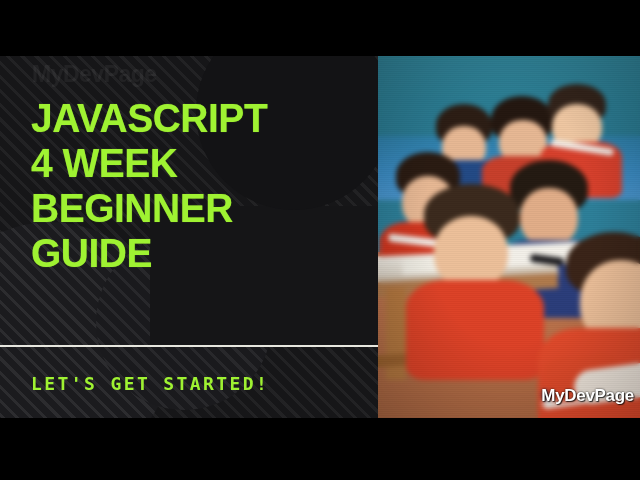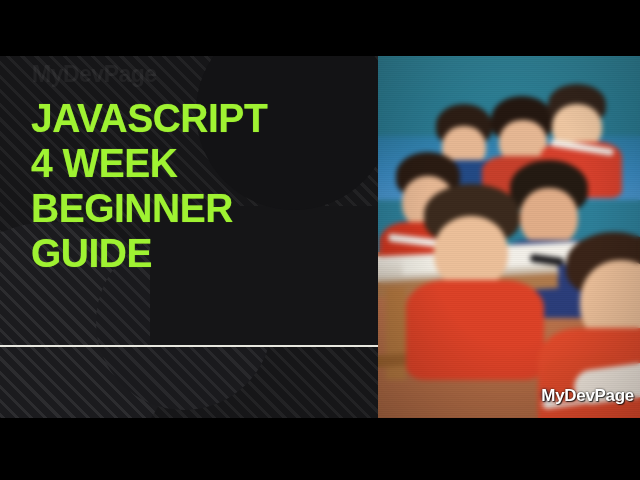--- a/index.html
+++ b/index.html
@@ -253,20 +253,21 @@
 
       <div id="headline">
         <span class="hl-line">JAVASCRIPT</span>
         <span class="hl-line">4 WEEK</span>
         <span class="hl-line">BEGINNER</span>
         <span class="hl-line">GUIDE</span>
       </div>
 
       <div id="divider"></div>
 
+      <div id="subtitle">LET'S GET STARTED!</div>
     </div>
 
     <div id="photo">
 
       <div class="layer" id="wall-top"></div>
       <div class="layer" id="wall-mid"></div>
       <div class="layer" id="floor"></div>
 
       <div class="kid" id="kid-bl">
         <div class="hair"></div>

